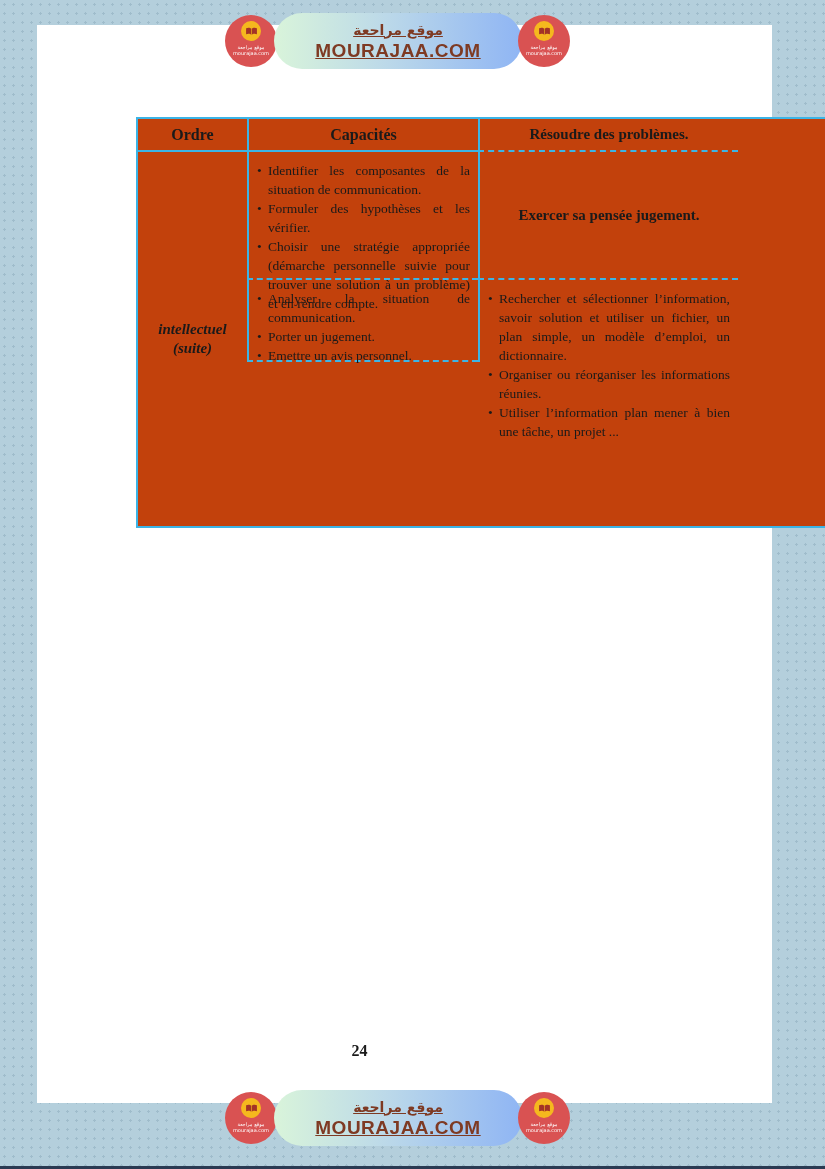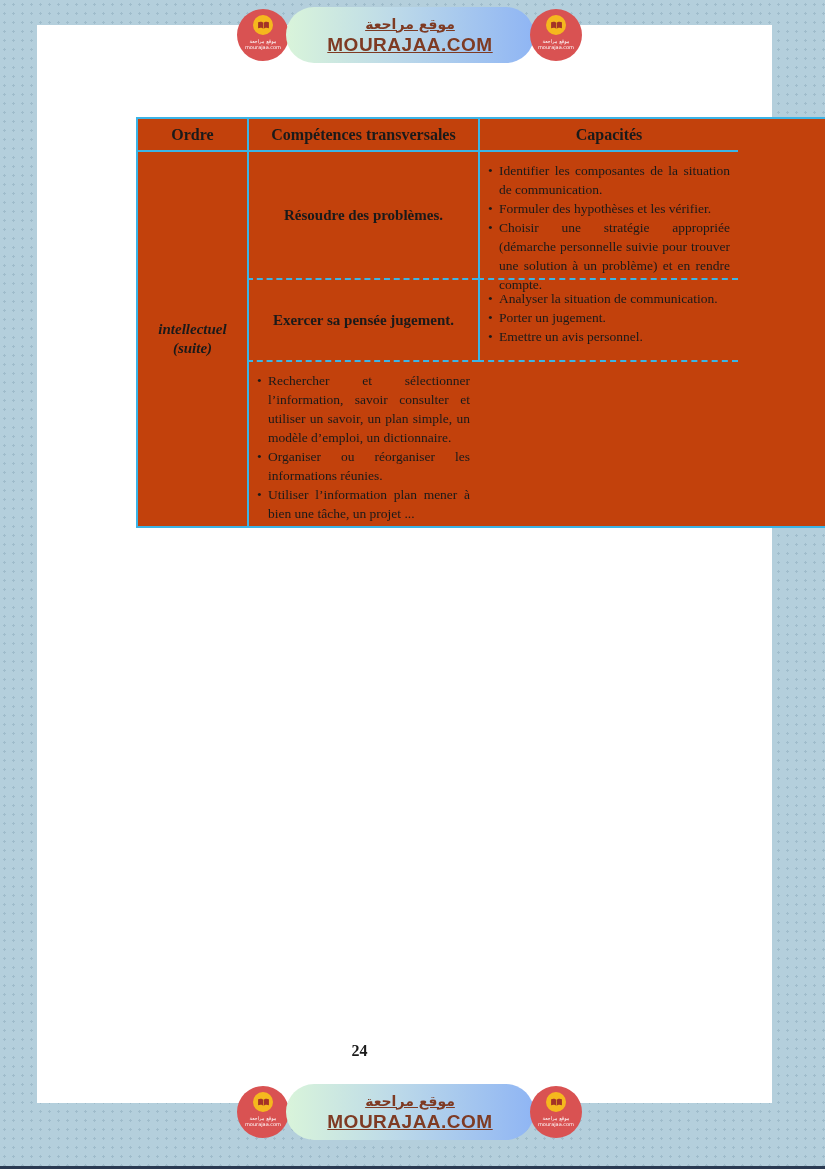--- a/index.html
+++ b/index.html
@@ -13,21 +13,21 @@
     overflow:hidden;
   }
 
   
   .sheet {
     position:absolute; left:37px; top:25px; width:735px; height:1078px;
     background:#ffffff;
   }
 
   
-  .banner { position:absolute; left:237px; width:345px; height:58px; }
+  .banner { position:absolute; left:225px; width:345px; height:58px;margin-top:6px; }
   .pill {
     position:absolute; left:49px; top:0; width:248px; height:56px;
     border-radius:29px;
     background:linear-gradient(90deg,#d9f4da 0%, #bcd9e9 45%, #8fb5f4 100%);
     display:flex; flex-direction:column; align-items:center; justify-content:center;
     gap:1px;
   }
   .pill a { color:#7e3a23; text-decoration:underline; cursor:pointer; }
   .pill .arabic {
     font-family:"DejaVu Sans", sans-serif; font-weight:700; font-size:14px; line-height:17px;
@@ -132,21 +132,20 @@
     <div class="badge-txt">
       <div>موقع مراجعة</div>
       <div>mourajaa.com</div>
     </div>
   </div>
 </div>
 
 <div class="comp-table">
 
   <div class="cell th">Ordre</div>
-  <div class="cell th v-line">Compétences transversales</div>
   <div class="cell th v-line">Capacités</div>
 
   <div class="cell ordre-cell">
     <span>intellectuel</span>
     <span>(suite)</span>
   </div>
 
   <div class="cell comp-cell v-line dashed-b">
     <span>Résoudre des problèmes.</span>
   </div>
@@ -159,21 +158,21 @@
   <div class="cell comp-cell v-line dashed-b">
     <span>Exercer sa pensée jugement.</span>
   </div>
   <div class="cell cap-cell v-line dashed-b">
     <div class="bullet"><span class="dot">•</span><span>Analyser la situation de communication.</span></div>
     <div class="bullet"><span class="dot">•</span><span>Porter un jugement.</span></div>
     <div class="bullet"><span class="dot">•</span><span>Emettre un avis personnel.</span></div>
   </div>
 
   <div class="cell cap-cell v-line">
-    <div class="bullet"><span class="dot">•</span><span>Rechercher et sélectionner l’information, savoir consulter et utiliser un savoir, un plan simple, un modèle d’emploi, un dictionnaire.</span></div>
+    <div class="bullet"><span class="dot">•</span><span>Rechercher et sélectionner l’information, savoir solution et utiliser un fichier, un plan simple, un modèle d’emploi, un dictionnaire.</span></div>
     <div class="bullet"><span class="dot">•</span><span>Organiser ou réorganiser les informations réunies.</span></div>
     <div class="bullet"><span class="dot">•</span><span>Utiliser l’information plan mener à bien une tâche, un projet ...</span></div>
   </div>
 
 </div>
 
 <div class="page-number">24</div>
 
 <div class="banner" style="top:1084px">
   <div class="badge badge-left">

